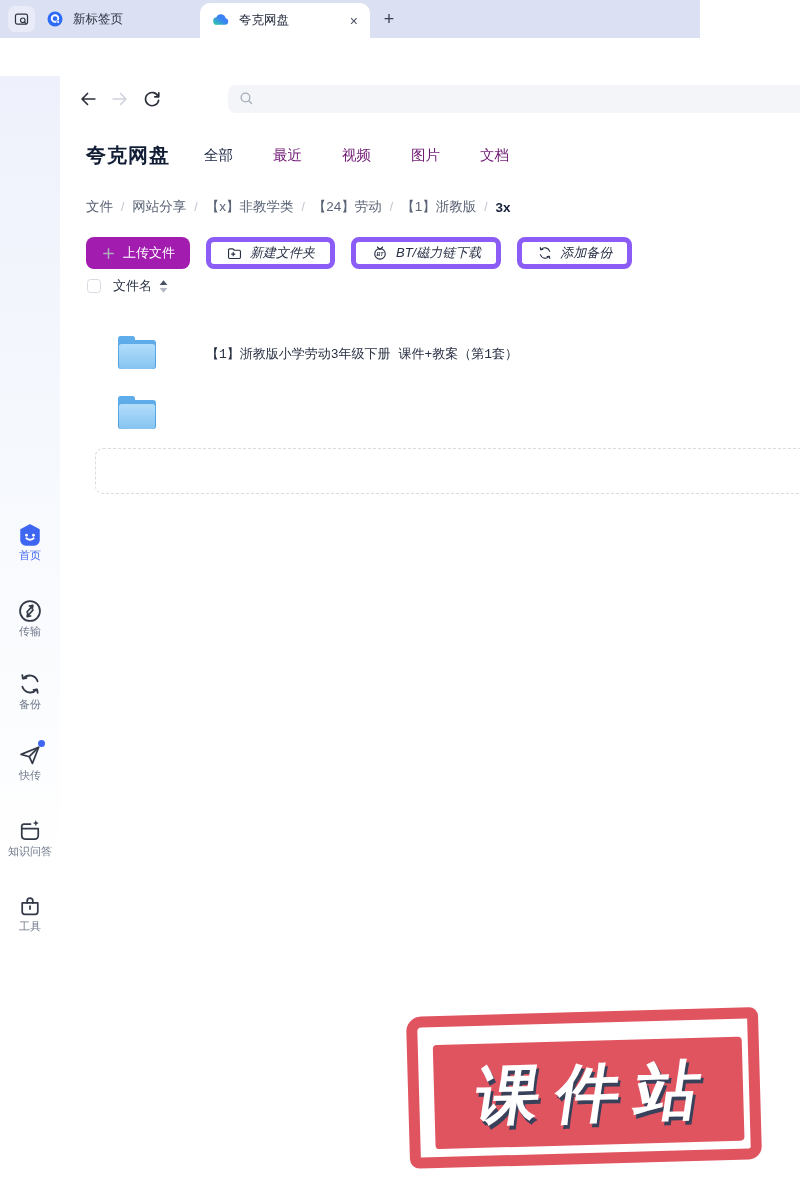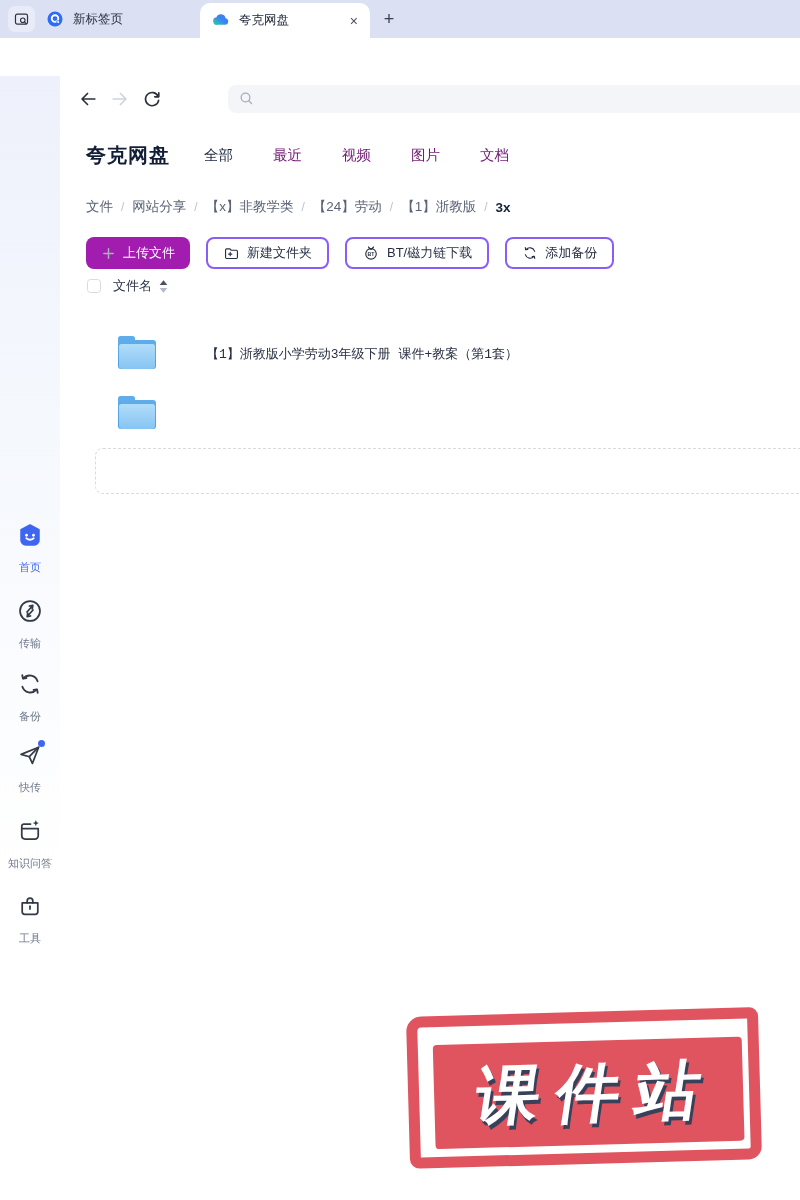--- a/index.html
+++ b/index.html
@@ -1,35 +1,35 @@
 <!DOCTYPE html>
 <html><head>
 <meta charset="utf-8">
 <style>
   * { margin:0; padding:0; box-sizing:border-box; }
   html,body { width:800px; height:1200px; }
   body { font-family:"Liberation Sans", sans-serif; background:#fff; }
   .page { position:relative; width:800px; height:1200px; overflow:hidden; background:#fff; }
 
   
-  .topbar { position:absolute; left:0; top:0; width:800px; height:38px; background:#dbe0f3;padding-left:20px; }
+  .topbar { position:absolute; left:0; top:0; width:700px; height:38px; background:#dbe0f3;padding-left:20px; }
   .chip { position:absolute; left:8px; top:6px; width:27px; height:26px; background:#e9ecf8; border-radius:7px; display:flex; align-items:center; justify-content:center; }
   .btab { position:absolute; left:46px; top:0; height:38px; display:flex; align-items:center; gap:9px; }
   .btab-label { font-size:12.5px; color:#2c3240; }
   .active-tab { position:absolute; left:200px; top:3px; width:170px; height:35px; background:#ffffff; border-radius:10px 10px 0 0; display:flex; align-items:center; padding:0 12px; gap:8px; }
   .active-tab .btab-label { color:#1c2335; }
   .tab-close { margin-left:auto; font-size:14px; color:#40465280; color:#4a5160; cursor:default; line-height:1; }
   .newtab { position:absolute; left:378px; top:8px; width:22px; height:22px; display:flex; align-items:center; justify-content:center; font-size:18px; color:#3a4050; font-weight:300; }
 
   
   .window { position:absolute; left:0; top:38px; width:800px; height:1162px; background:#fff; border-top-left-radius:10px; }
 
   
   .sidebar { position:absolute; left:0; top:38px; width:60px; height:1000px; background:linear-gradient(180deg,#eef1fb 0%,#f5f8fd 35%,#ffffff 80%); }
-  .side-item { position:absolute; left:0; width:60px; display:flex; flex-direction:column; align-items:center; gap:12px; cursor:default; }
+  .side-item { position:absolute; left:0; width:60px; display:flex; flex-direction:column; align-items:center; gap:0; cursor:default; }
   .side-icon { position:relative; width:26px; height:26px; display:flex; align-items:center; justify-content:center; }
   .side-label { font-size:11px; color:#6e7789; }
   .side-item.active .side-label { color:#3e66f0; }
   .badge-dot { position:absolute; right:-2px; top:-2px; width:7px; height:7px; border-radius:50%; background:#3e66f0; }
 
   
   .main { position:absolute; left:60px; top:38px; width:740px; height:1162px; }
   .navrow { position:relative; height:46px; }
   .navbtn { position:absolute; top:11px; width:24px; height:24px; display:flex; align-items:center; justify-content:center; }
   .searchbar { position:absolute; left:168px; right:-10px; top:9px; height:28px; background:#f3f5f8; border-radius:8px; display:flex; align-items:center; padding-left:10px; }
@@ -41,21 +41,21 @@
   .ftab.active { color:#1b2642; font-weight:normal; }
 
   .crumbs { position:absolute; left:26px; top:122px; font-size:13.5px; color:#5a6476; display:flex; align-items:center; }
   .crumb { cursor:default; }
   .crumb-sep { color:#bcc3cf; margin:0 8px; font-size:12px; }
   .crumb.last { color:#16213a; font-weight:bold; }
 
   .actions { position:absolute; left:26px; top:161px; height:32px; display:flex; gap:16px; }
   .btn { height:32px; border-radius:8px; display:inline-flex; align-items:center; gap:7px; font-size:13px; padding:0 15px; cursor:default; white-space:nowrap; }
   .btn-dark { background:#a21caf; color:#ffffff; }
-  .btn-light { background:#fff; border:2px solid #8b5cf6; color:#272f44; }
+  .btn-light { background:#fff; border:5px solid #8b5cf6; color:#272f44;font-style:italic; }
 
   .list-head { position:absolute; left:27px; top:201px; display:flex; align-items:center;justify-content:space-between; }
   .checkbox { width:14px; height:14px; border:1px solid #d7dbe2; border-radius:3.5px; background:#fff; }
   .list-head-label { font-size:13px; color:#2a3346; margin-left:12px; }
   .sort { margin-left:5px; display:flex; }
 
   .rows { position:absolute; left:0; top:247px; width:740px; }
   .file-row { position:relative; height:60px;font-family:Liberation Mono, monospace; }
   .folder { position:absolute; left:58px; top:13px; width:38px; height:33px; }
   .folder .tabp { position:absolute; left:0; top:0; width:17px; height:8px; background:#5fadea; border-radius:2.5px 2.5px 0 0; }

